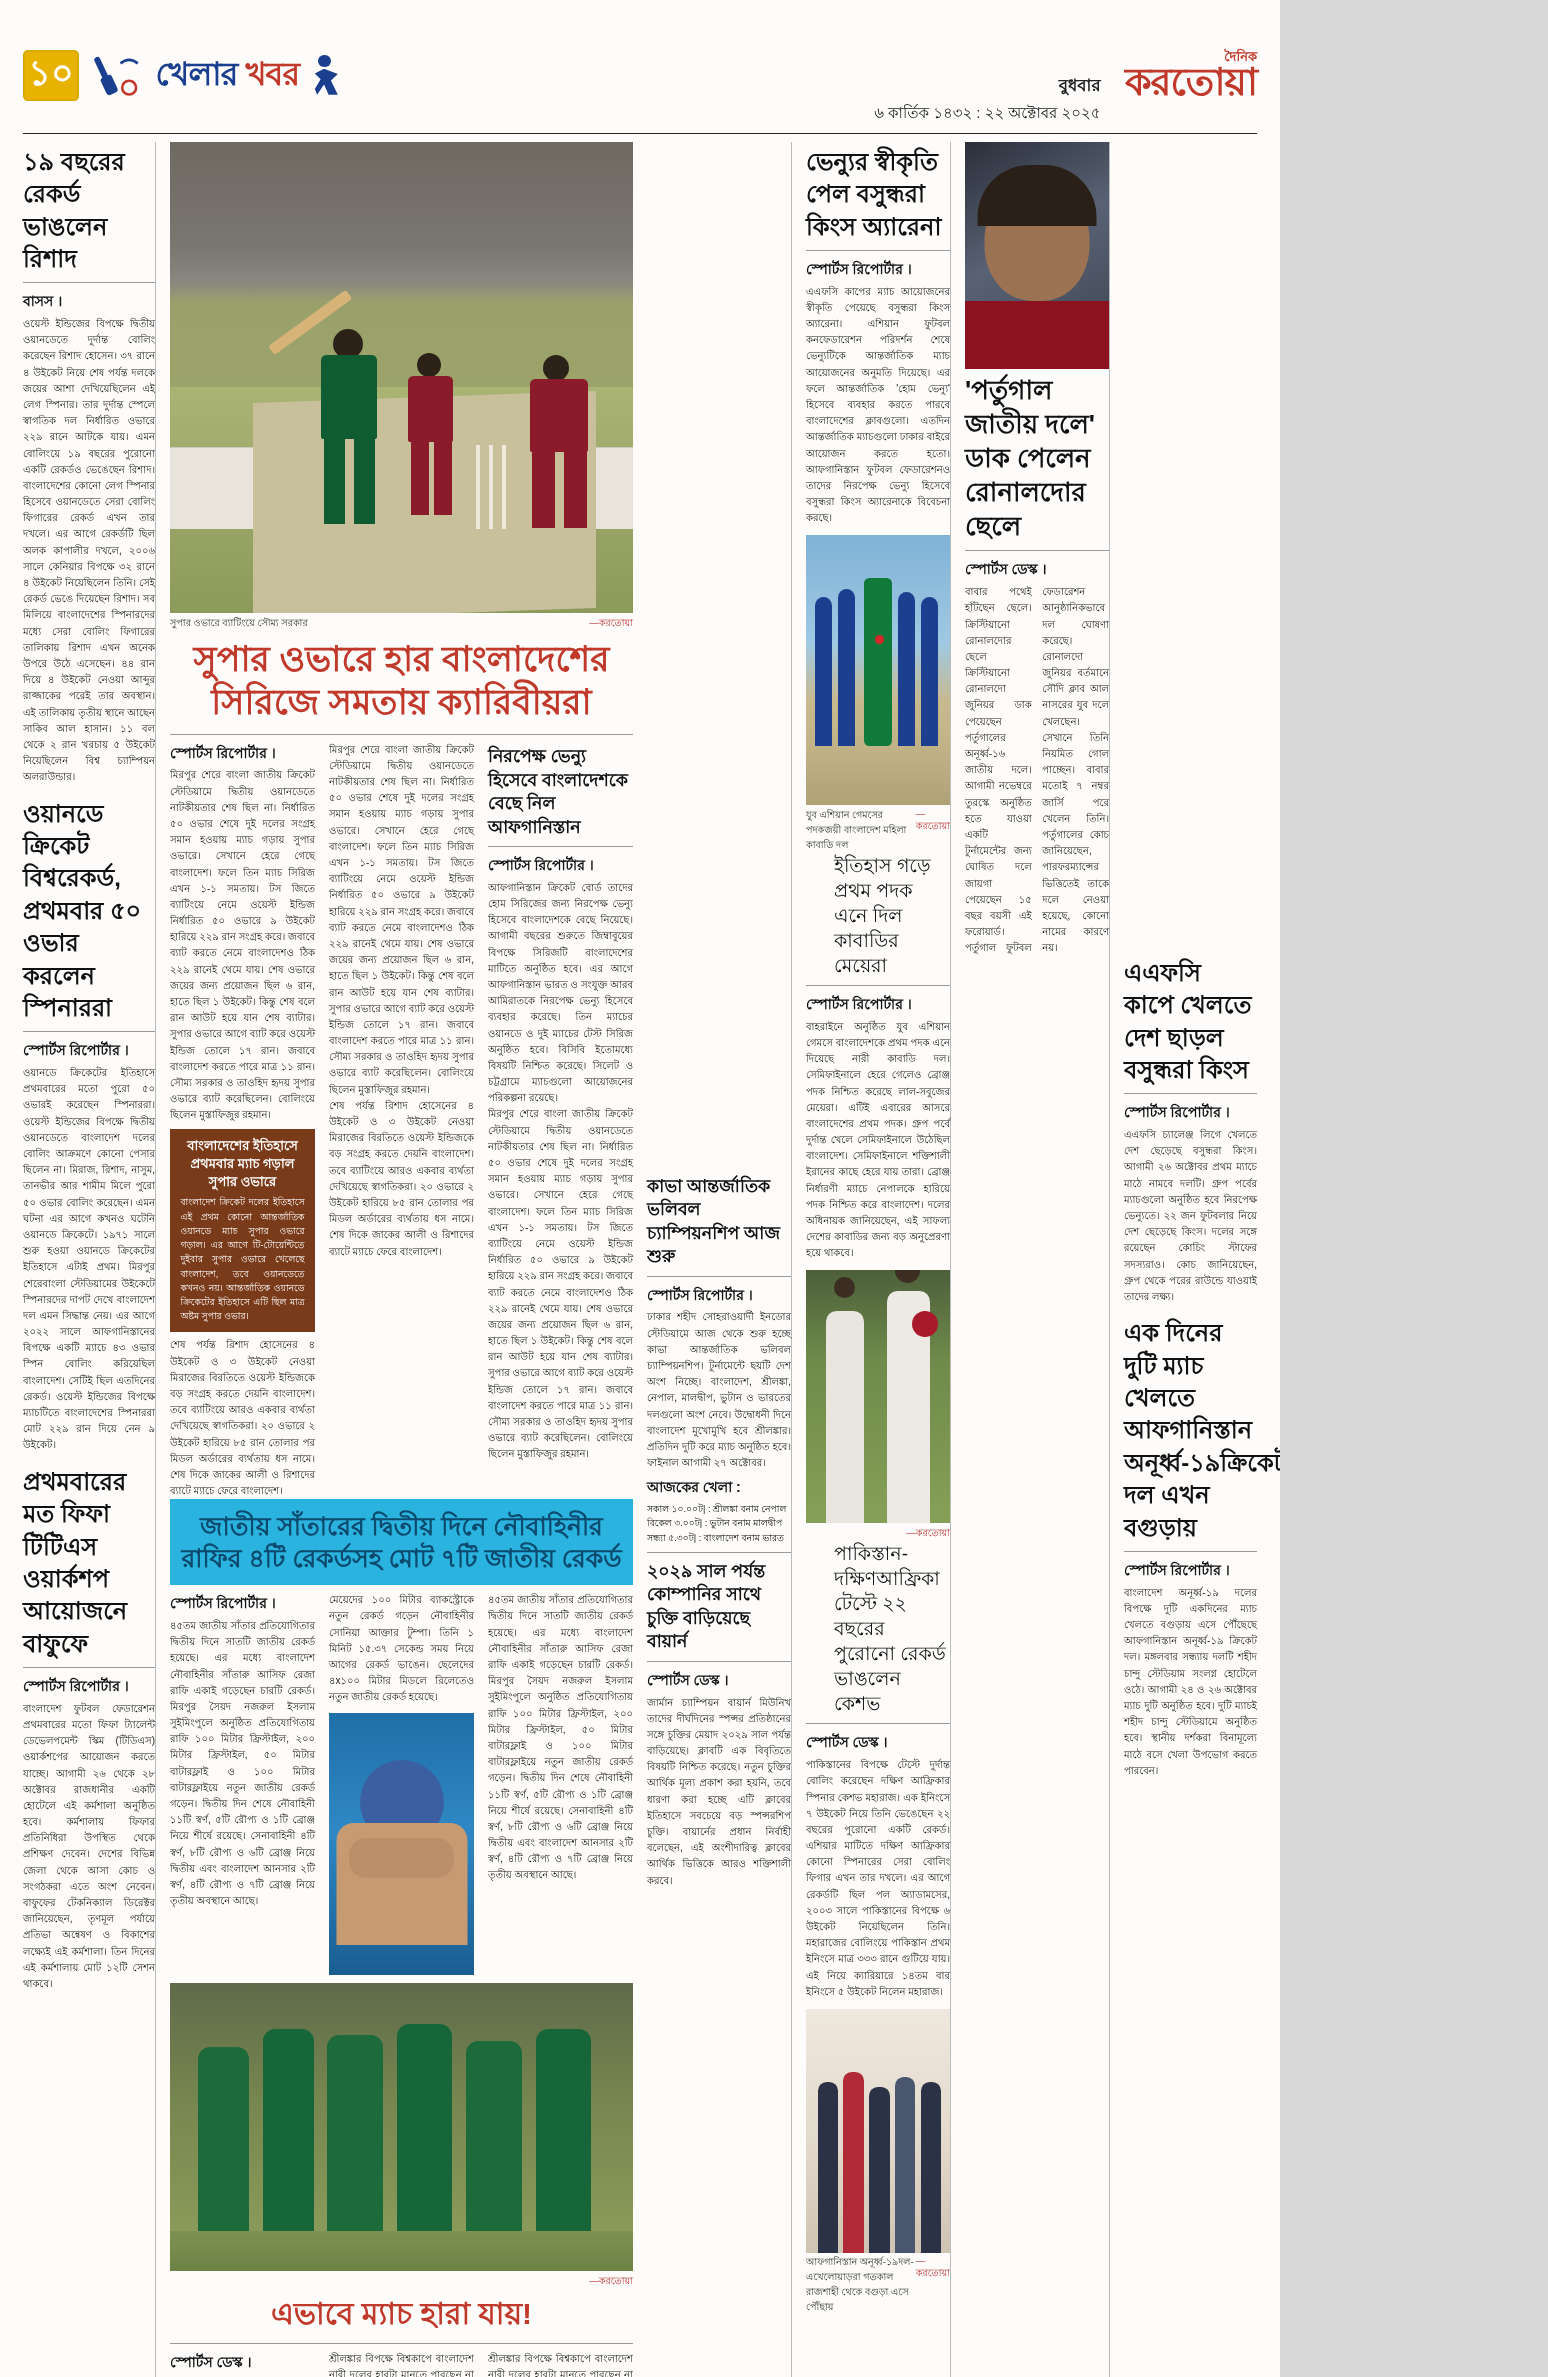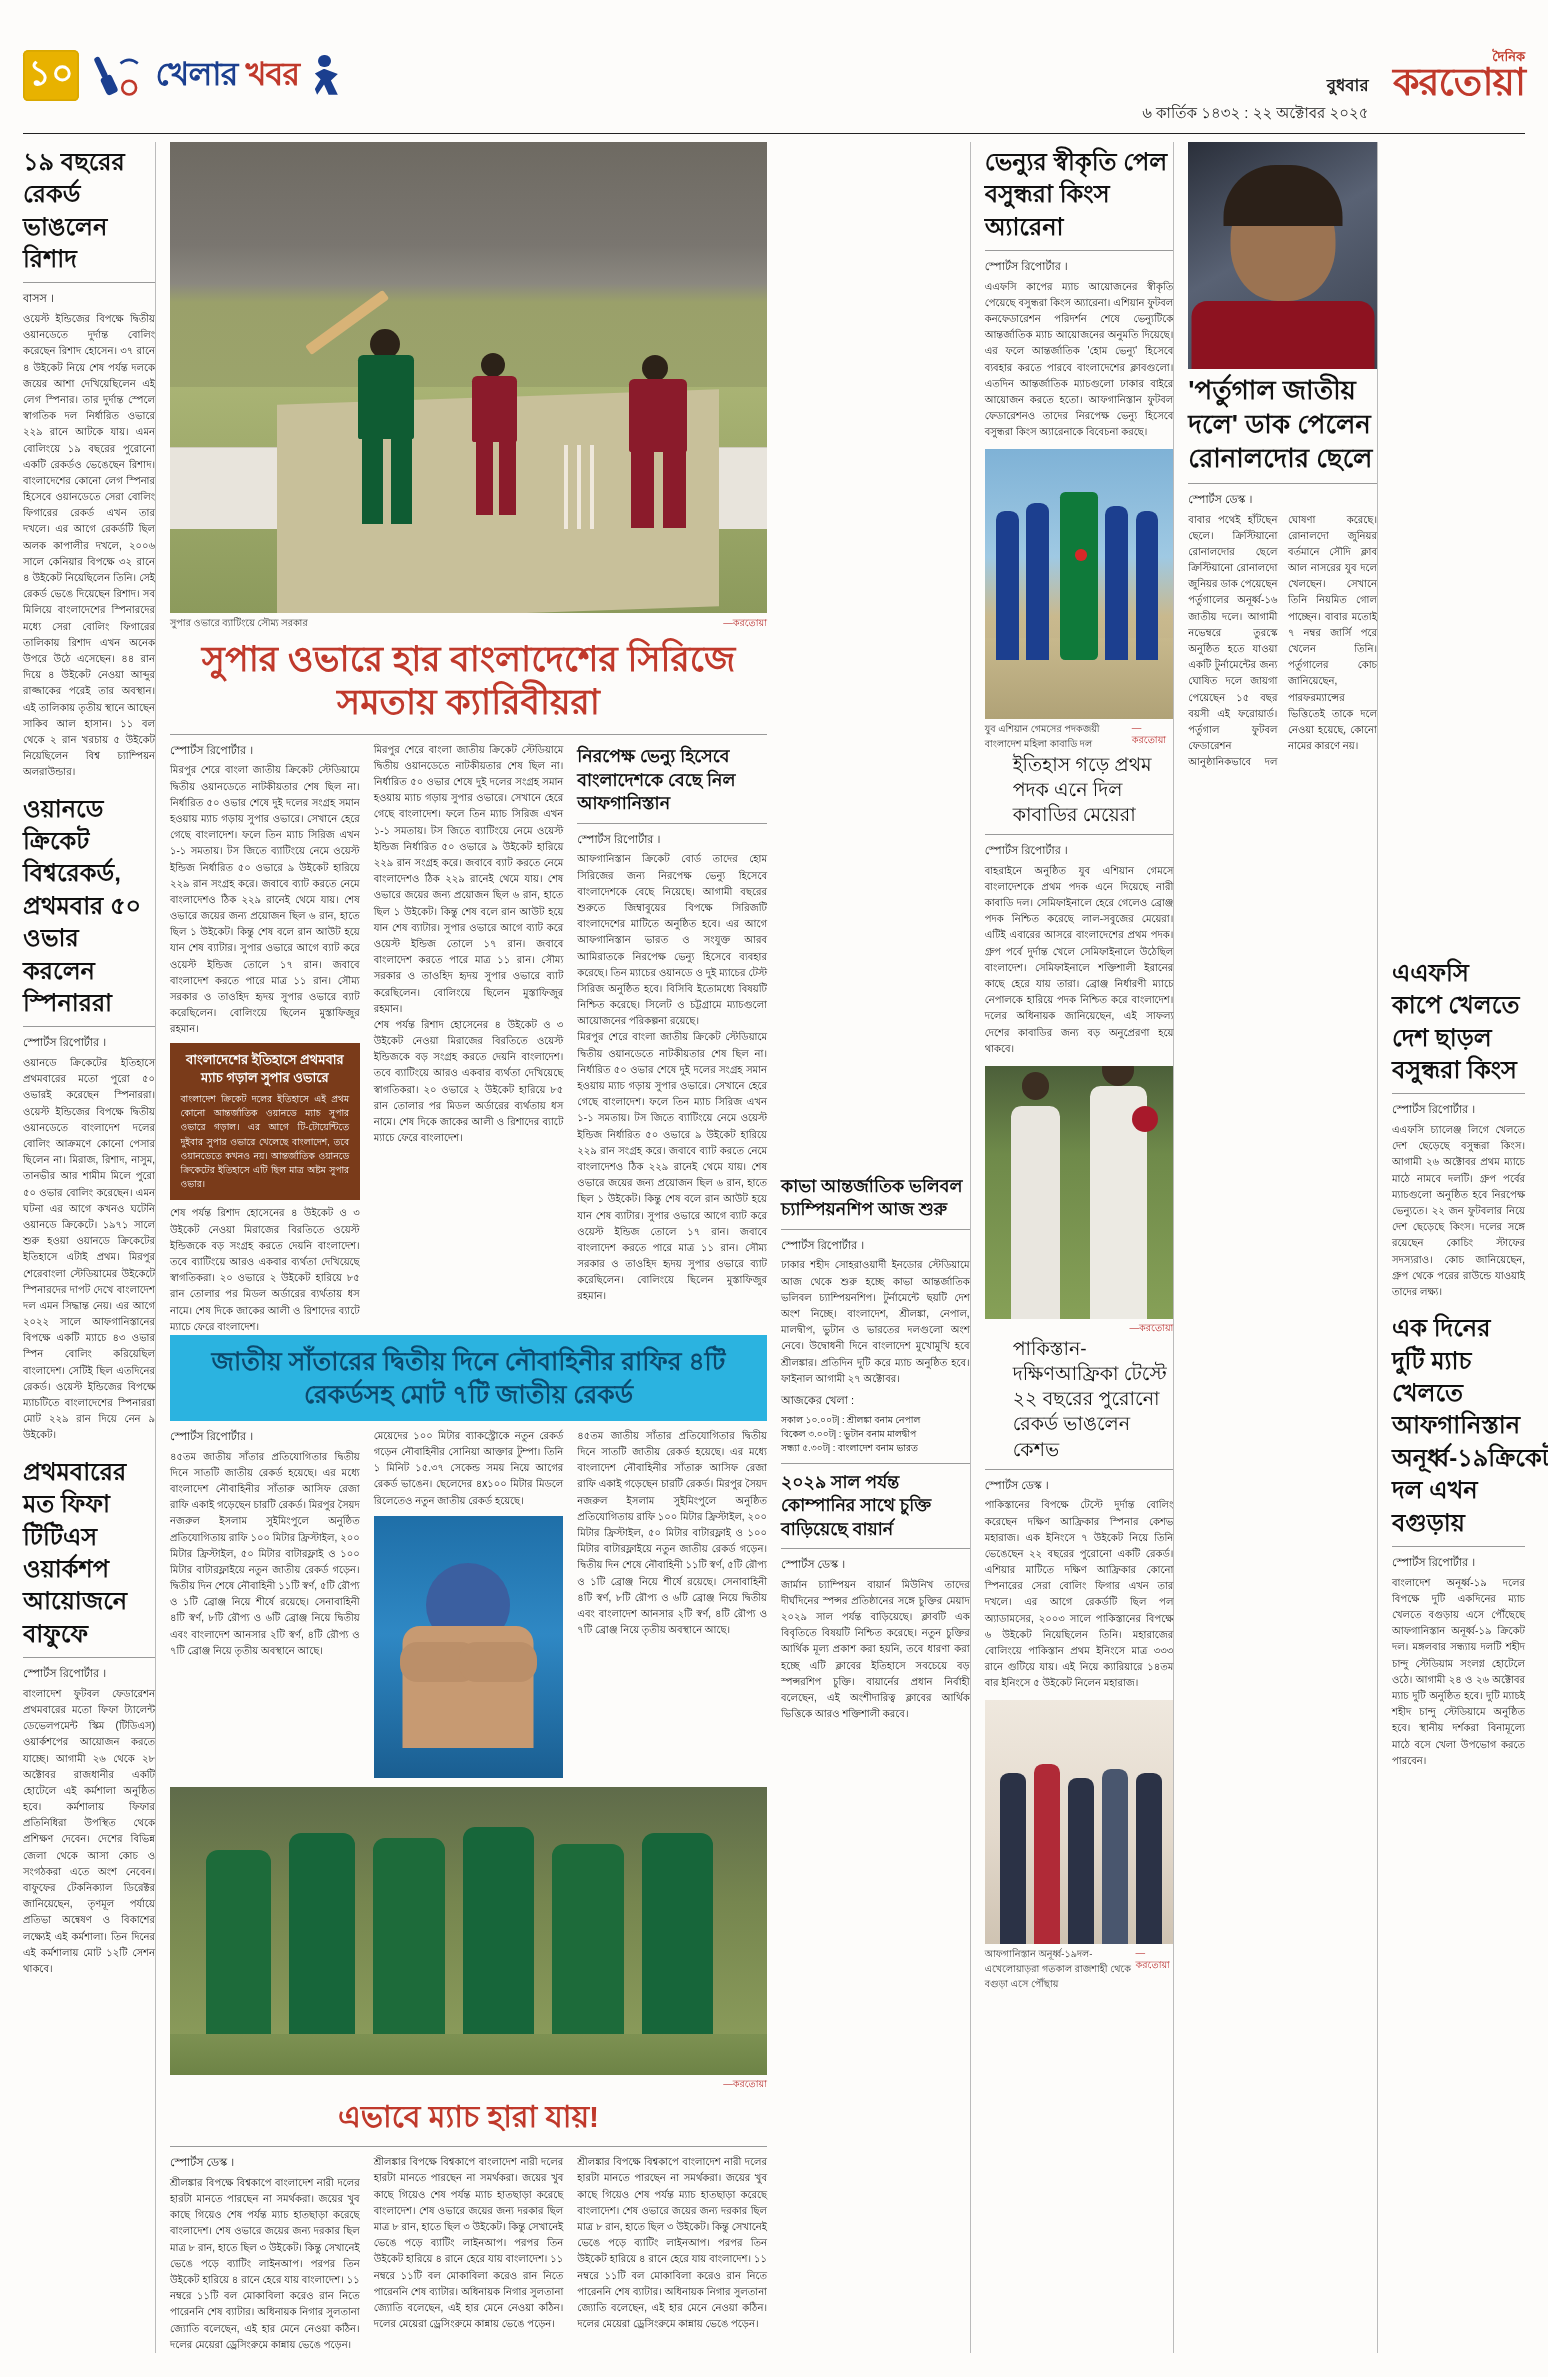--- a/index.html
+++ b/index.html
@@ -1,21 +1,21 @@
 <!DOCTYPE html>
 <html style="font-size:14px"><head>
 <meta charset="utf-8">
 <style>
   html, body {
     margin: 0;
     padding: 0;
     background: #d8d8d8;
   }
   .page {
-    width: 1548px;
+    width: 1280px;
     height: 2377px;
     background: #fdfcfa;
     position: relative;
     font-family: "Liberation Sans", sans-serif;
     color: #111;
     overflow: hidden;
     box-sizing: border-box;
     padding: 0 23px;
   }
 
@@ -94,21 +94,21 @@
     font-size: 24px;
     font-weight: bold;
     line-height: 1.35;
     color: #111;
     margin: 3.5px 0 5.2px;
   }
   .hl-md {
     font-size: 26px; font-weight: bold; line-height: 1.3; margin: 5.2px 0 7px;
   }
   .byline {
-    font-size: 11px; font-weight: normal; color:#111; margin-bottom: 1.7px;
+    font-size: 14px; font-weight: bold; color:#111; margin-bottom: 1.7px;
   }
   .body {
     font-size: 10px;
     line-height: 1.62;
     text-align: justify;
     color: #1a1a1a;
     hyphens: auto;
     word-break: break-word;
   }
   .body.two { column-count: 2; column-gap: 10.5px; }

